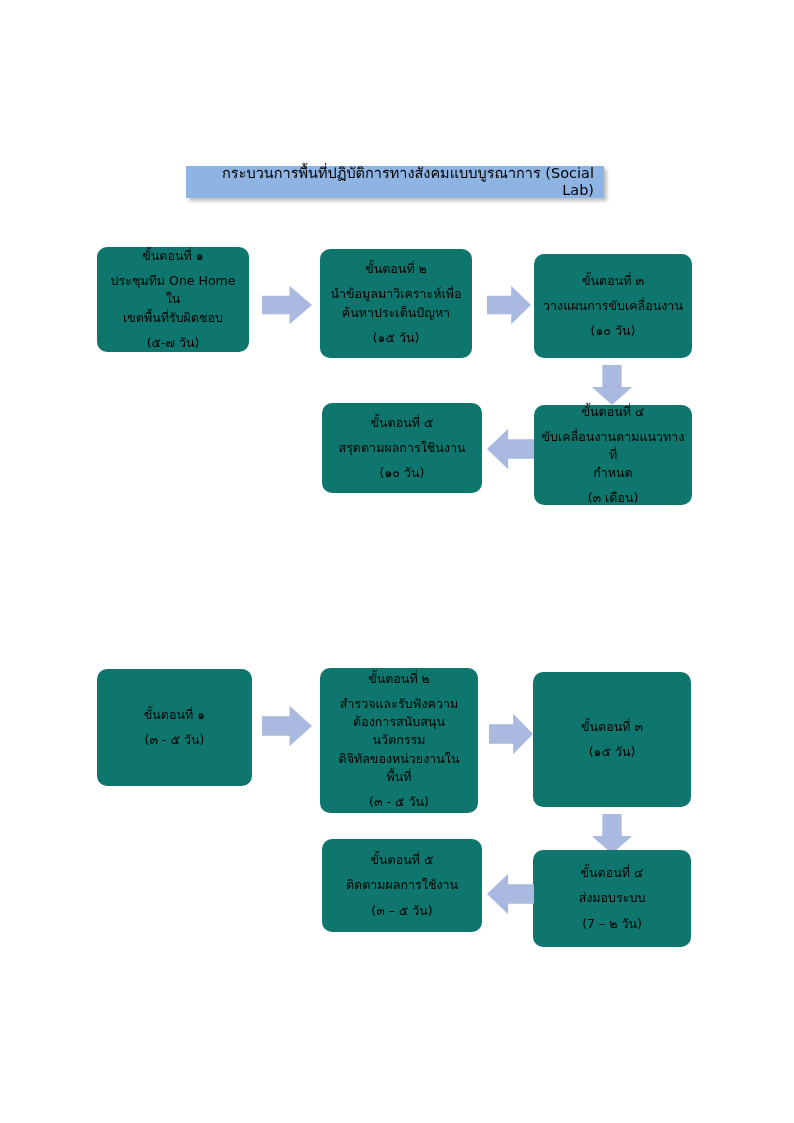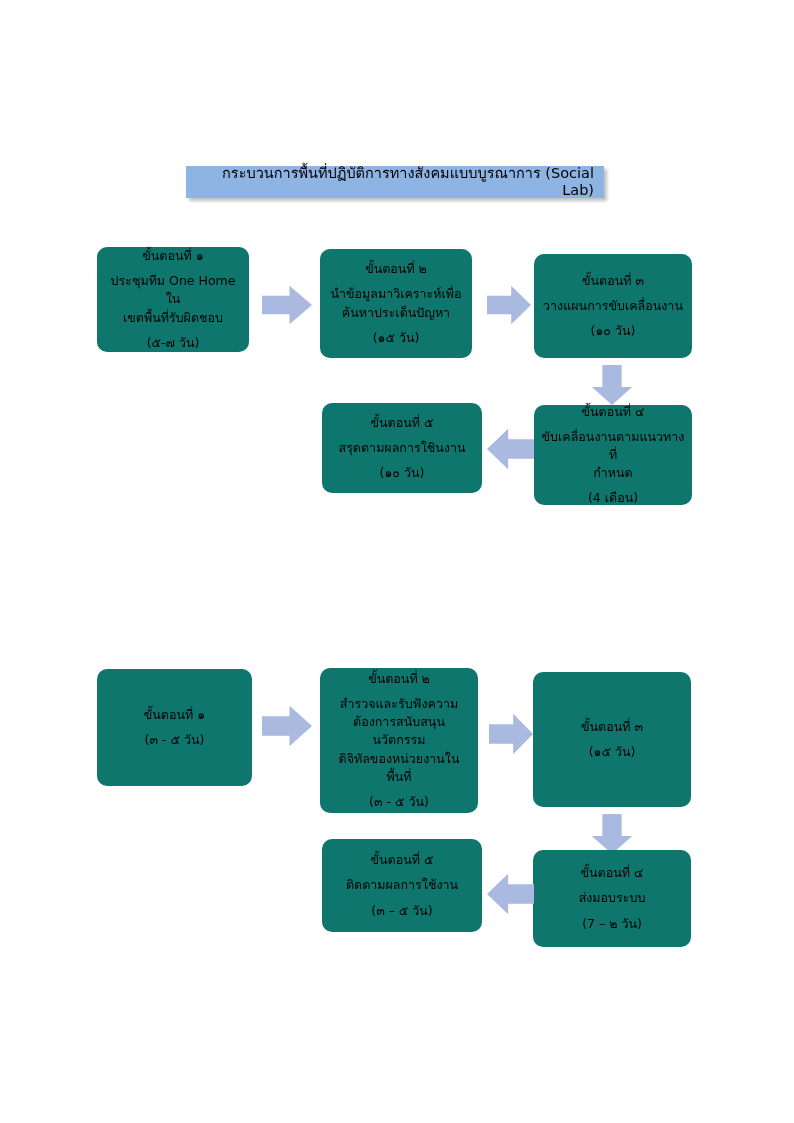--- a/index.html
+++ b/index.html
@@ -109,21 +109,21 @@
     <span class="ttl">ขั้นตอนที่ ๓</span>
     <span class="body">วางแผนการขับเคลื่อนงาน</span>
     <span class="dur">(๑๐ วัน)</span>
   </div>
 
   <div class="arrow down" style="left:591px; top:365px; width:42px; height:40px;"></div>
 
   <div class="node" style="left:534px; top:405px; width:158px; height:100px;">
     <span class="ttl">ขั้นตอนที่ ๔</span>
     <span class="body">ขับเคลื่อนงานตามแนวทางที่<br>กำหนด</span>
-    <span class="dur">(4 เดือน)</span>
+    <span class="dur">(๓ เดือน)</span>
   </div>
 
   <div class="arrow left" style="left:487px; top:428px; width:47px; height:42px;"></div>
 
   <div class="node" style="left:322px; top:403px; width:160px; height:90px;">
     <span class="ttl">ขั้นตอนที่ ๕</span>
     <span class="body">สรุดตามผลการใชินงาน</span>
     <span class="dur">(๑๐ วัน)</span>
   </div>
 

